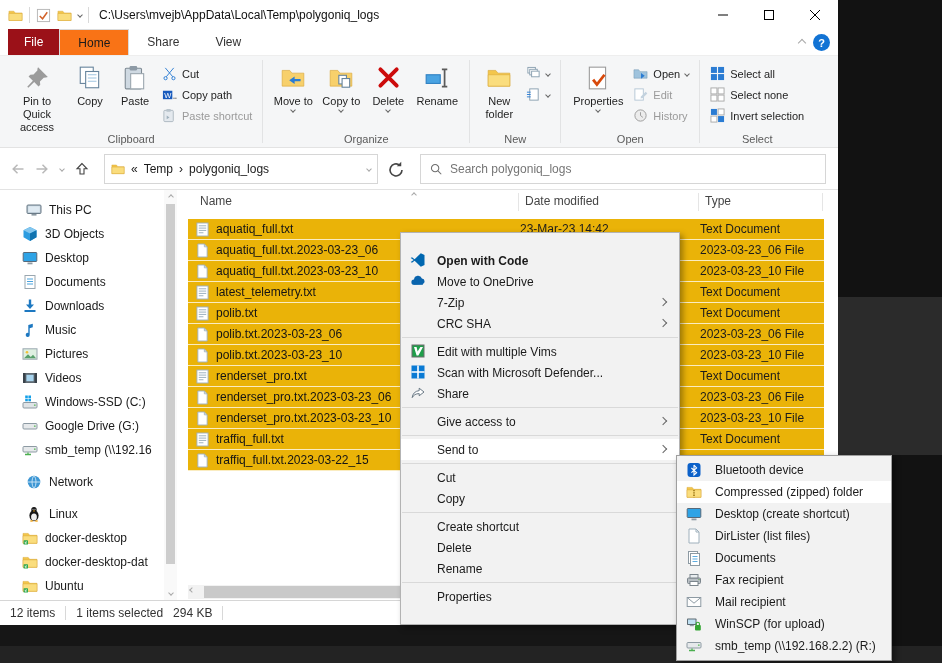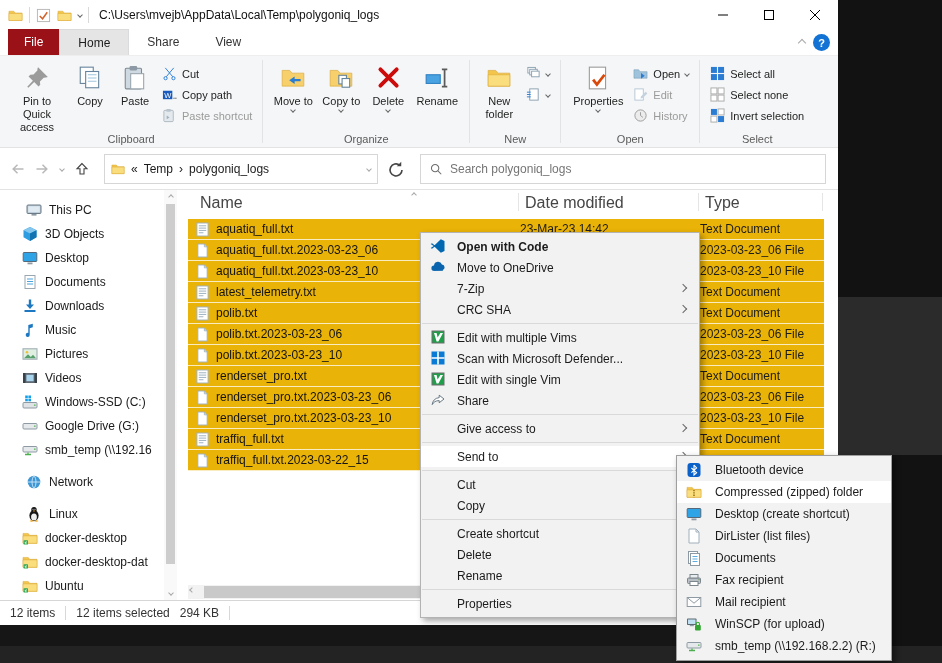--- a/index.html
+++ b/index.html
@@ -23,21 +23,21 @@
   .qat svg{width:15px;height:15px}
   .title-path{font-size:12px;color:#111;margin-left:10px;white-space:nowrap}
   .caption-btns{position:absolute;right:0;top:0;height:30px;display:flex}
   .cbtn{width:46px;height:30px;display:flex;align-items:center;justify-content:center}
   .cbtn svg{width:10px;height:10px}
 
   
   .tabrow{height:26px;background:#fff;display:flex;align-items:flex-end;position:relative;border-bottom:1px solid #eee}
   .tab{height:26px;padding:0 18px;display:flex;align-items:center;font-size:12px;color:#333}
   .tab.file{background:#9b1118;color:#fff;margin-left:8px;padding:0 16px}
-  .tab.active{background:#e5e5e5;border:1px solid #dadbdc;border-bottom:none;color:#1b1b1b}
+  .tab.active{background:#f97316;border:1px solid #dadbdc;border-bottom:none;color:#1b1b1b}
   .tabrow-right{position:absolute;right:8px;top:4px;display:flex;align-items:center;gap:8px}
   .help-badge{width:17px;height:17px;border-radius:50%;background:#1273d4;color:#fff;font-size:11px;font-weight:bold;display:flex;align-items:center;justify-content:center}
 
   
   .chev{display:inline-block;width:6px;height:6px;border-right:1.4px solid #666;border-bottom:1.4px solid #666}
   .chev.down{transform:rotate(45deg)}
   .chev.up{transform:rotate(-135deg)}
   .chev.left{transform:rotate(135deg)}
   .chev.right{transform:rotate(-45deg)}
   .chev.sm{width:4px;height:4px}
@@ -78,39 +78,39 @@
   .si.l1{padding-left:26px}
   .si.l2{padding-left:22px}
   .si .sic{width:16px;height:16px;flex:none}
   .si .sic svg{width:16px;height:16px}
   .tree-gap{height:8px}
   .tscroll{position:absolute;left:164px;top:0;width:13px;height:410px;background:#f9f9f9}
   .tscroll .thumb{position:absolute;left:2px;top:14px;width:9px;height:360px;background:#cdcdcd}
   .tscroll .tarr{position:absolute;left:3px;width:8px;height:8px;display:flex;align-items:center;justify-content:center}
 
   
-  .fhead{position:absolute;left:188px;top:0;width:636px;height:25px;font-size:16px;color:#454545}
+  .fhead{position:absolute;left:188px;top:0;width:636px;height:25px;font-size:12px;color:#454545}
   .fhead .col{position:absolute;top:4px}
   .fhead .cdiv{position:absolute;top:3px;width:1px;height:18px;background:#e5e5e5}
   .sortchev{position:absolute;left:224px;top:3px}
   .rows{position:absolute;left:188px;top:29px;width:636px}
   .frow{display:grid;grid-template-columns:332px 180px 124px;height:21px;align-items:center;background:#eab308;border-bottom:1px solid rgba(255,255,255,.75);font-size:12px;color:#141414}
   .frow .ncell{display:flex;align-items:center;gap:7px;padding-left:8px;overflow:hidden;white-space:nowrap}
   .frow .ncell svg{width:13px;height:15px;flex:none}
   .frow .dcell,.frow .tcell{white-space:nowrap;overflow:hidden;color:#1c1c1c}
   .hscroll{position:absolute;left:188px;top:395px;width:636px;height:14px;background:#f2f2f2}
   .hscroll .harr{position:absolute;left:2px;top:3px}
   .hscroll .hthumb{position:absolute;left:16px;top:1px;width:300px;height:12px;background:#c9c9c9}
 
   
   .status{position:absolute;left:0;top:600px;width:838px;height:25px;background:#fff;border-top:1px solid #d6d6d6;display:flex;align-items:center;font-size:12px;color:#333;gap:10px;padding-left:10px}
   .status .sdiv{width:1px;height:14px;background:#d8d8d8}
 
   
-  .cmenu{position:absolute;left:420px;top:232px;width:280px;background:#f2f2f2;border:1px solid #b3b3b3;box-shadow:3px 3px 6px rgba(0,0,0,.35);z-index:50;padding:3px 0}
+  .cmenu{position:absolute;left:400px;top:232px;width:280px;background:#f2f2f2;border:1px solid #b3b3b3;box-shadow:3px 3px 6px rgba(0,0,0,.35);z-index:50;padding:17px 0}
   .mi{position:relative;height:21px;display:flex;align-items:center;padding-left:36px;font-size:12px;color:#1b1b1b}
   .mi.bold{font-weight:bold}
   .mi.hl{background:#fff}
   .mi .mic{position:absolute;left:9px;top:2px;width:16px;height:16px}
   .mi .mic svg{width:16px;height:16px}
   .mi .marr{position:absolute;right:13px;top:7px}
   .msep{height:1px;background:#d9d9d9;margin:3px 1px}
 
   
   .smenu{position:absolute;left:676px;top:455px;width:216px;background:#f2f2f2;border:1px solid #9f9f9f;box-shadow:3px 3px 6px rgba(0,0,0,.45);z-index:60;padding:3px 0}
@@ -837,21 +837,21 @@
 
     <div class="hscroll">
       <span class="harr chev left sm lite"></span>
       <span class="hthumb"></span>
     </div>
   </div>
 
   <div class="status">
     <span>12 items</span>
     <span class="sdiv"></span>
-    <span>12 items selected</span>
+    <span>1 items selected</span>
     <span>294 KB</span>
     <span class="sdiv"></span>
   </div>
 </div>
 
 <div class="cmenu">
   <div class="mi bold">
     <span class="mic">
         <svg viewBox="0 0 16 16">
           <path d="M10.8 1.2 4.6 7.2 2 5.2l-1.3.7 3 2.1-3 2.1 1.3.7 2.6-2 6.2 6 3.7-1.8V3z" fill="#0067b0"></path>
@@ -888,30 +888,20 @@
     <span>Edit with multiple Vims</span>
   </div>
   <div class="mi">
     <span class="mic">
         <svg viewBox="0 0 16 16">
           <rect x="1.5" y="1.5" width="13" height="13" fill="#0a7ad4"></rect>
           <path d="M8 1.5v13M1.5 8h13" stroke="#fff" stroke-width="1.6"></path>
         </svg>
       </span>
     <span>Scan with Microsoft Defender...</span>
-  </div>
-  <div class="mi">
-    <span class="mic">
-        <svg viewBox="0 0 16 16">
-          <rect x="1.5" y="1.5" width="13" height="13" fill="#6c6c6c"></rect>
-          <rect x="2.5" y="2.5" width="11" height="11" fill="#1f9f4a"></rect>
-          <path d="M4 4h2.6l1 4.6L10.4 4H13l-4.6 8.4H6.6z" fill="#fff"></path>
-        </svg>
-      </span>
-    <span>Edit with single Vim</span>
   </div>
   <div class="mi">
     <span class="mic">
         <svg viewBox="0 0 16 16">
           <path d="M9.2 3.2 14 7 9.2 10.8V8.6C5.8 8.6 3.6 10 2.2 12.6 2.6 8.8 5 6 9.2 5.6z" fill="#fff" stroke="#5a6b78" stroke-width=".9" stroke-linejoin="round"></path>
         </svg>
       </span>
     <span>Share</span>
   </div>
   <div class="msep"></div>

